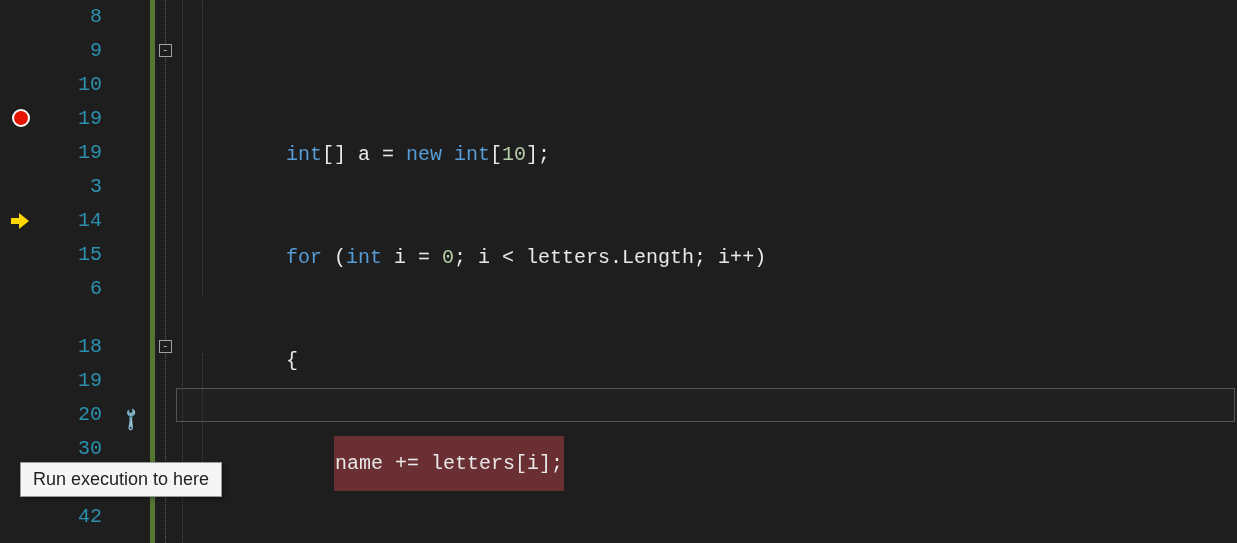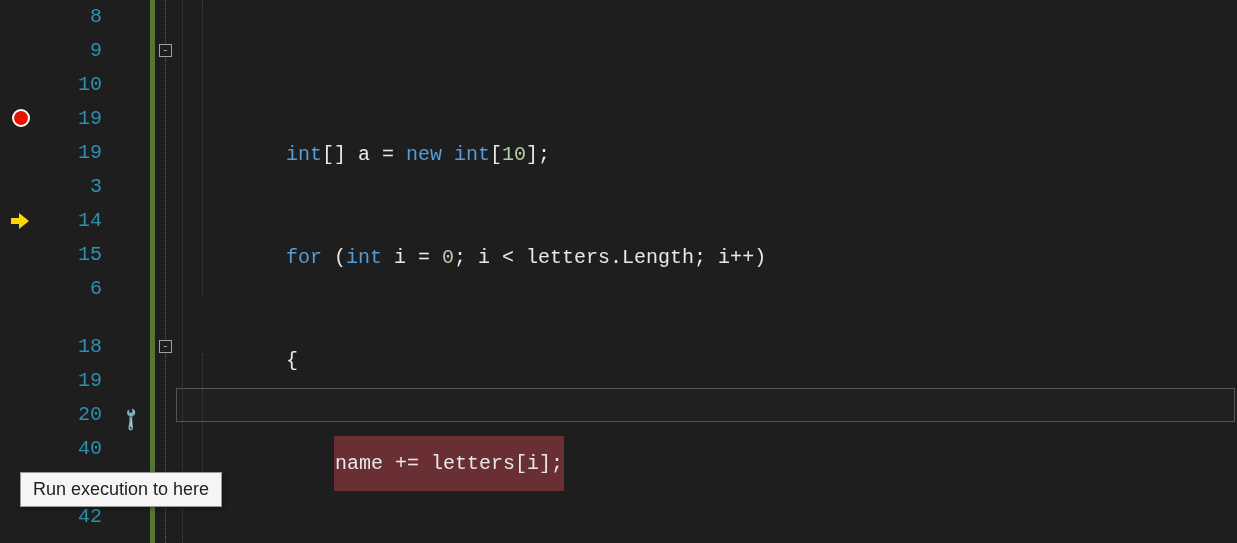--- a/index.html
+++ b/index.html
@@ -199,21 +199,21 @@
     <div class="line ln">19</div>
     <div class="line ln">19</div>
     <div class="line ln">3</div>
     <div class="line ln">14</div>
     <div class="line ln">15</div>
     <div class="line ln">6</div>
     <div class="line codelens"></div>
     <div class="line ln">18</div>
     <div class="line ln">19</div>
     <div class="line ln">20</div>
-    <div class="line ln">40</div>
+    <div class="line ln">30</div>
     <div class="line"></div>
     <div class="line ln">42</div>
   </div>
 
   <div class="indicator-col">
     <div class="line"></div>
       <div class="line"></div>
       <div class="line"></div>
       <div class="line"></div>
     <div class="line"></div>
@@ -291,15 +291,15 @@
 
     
 
     
 
     
 
   </div>
 </div>
 
-<div class="tooltip" style="left:20px; top:472px;text-align:right;">
+<div class="tooltip" style="left:20px; top:462px;text-align:right;">
   <span>Run execution to here</span>
 </div>
 
 </body></html>

